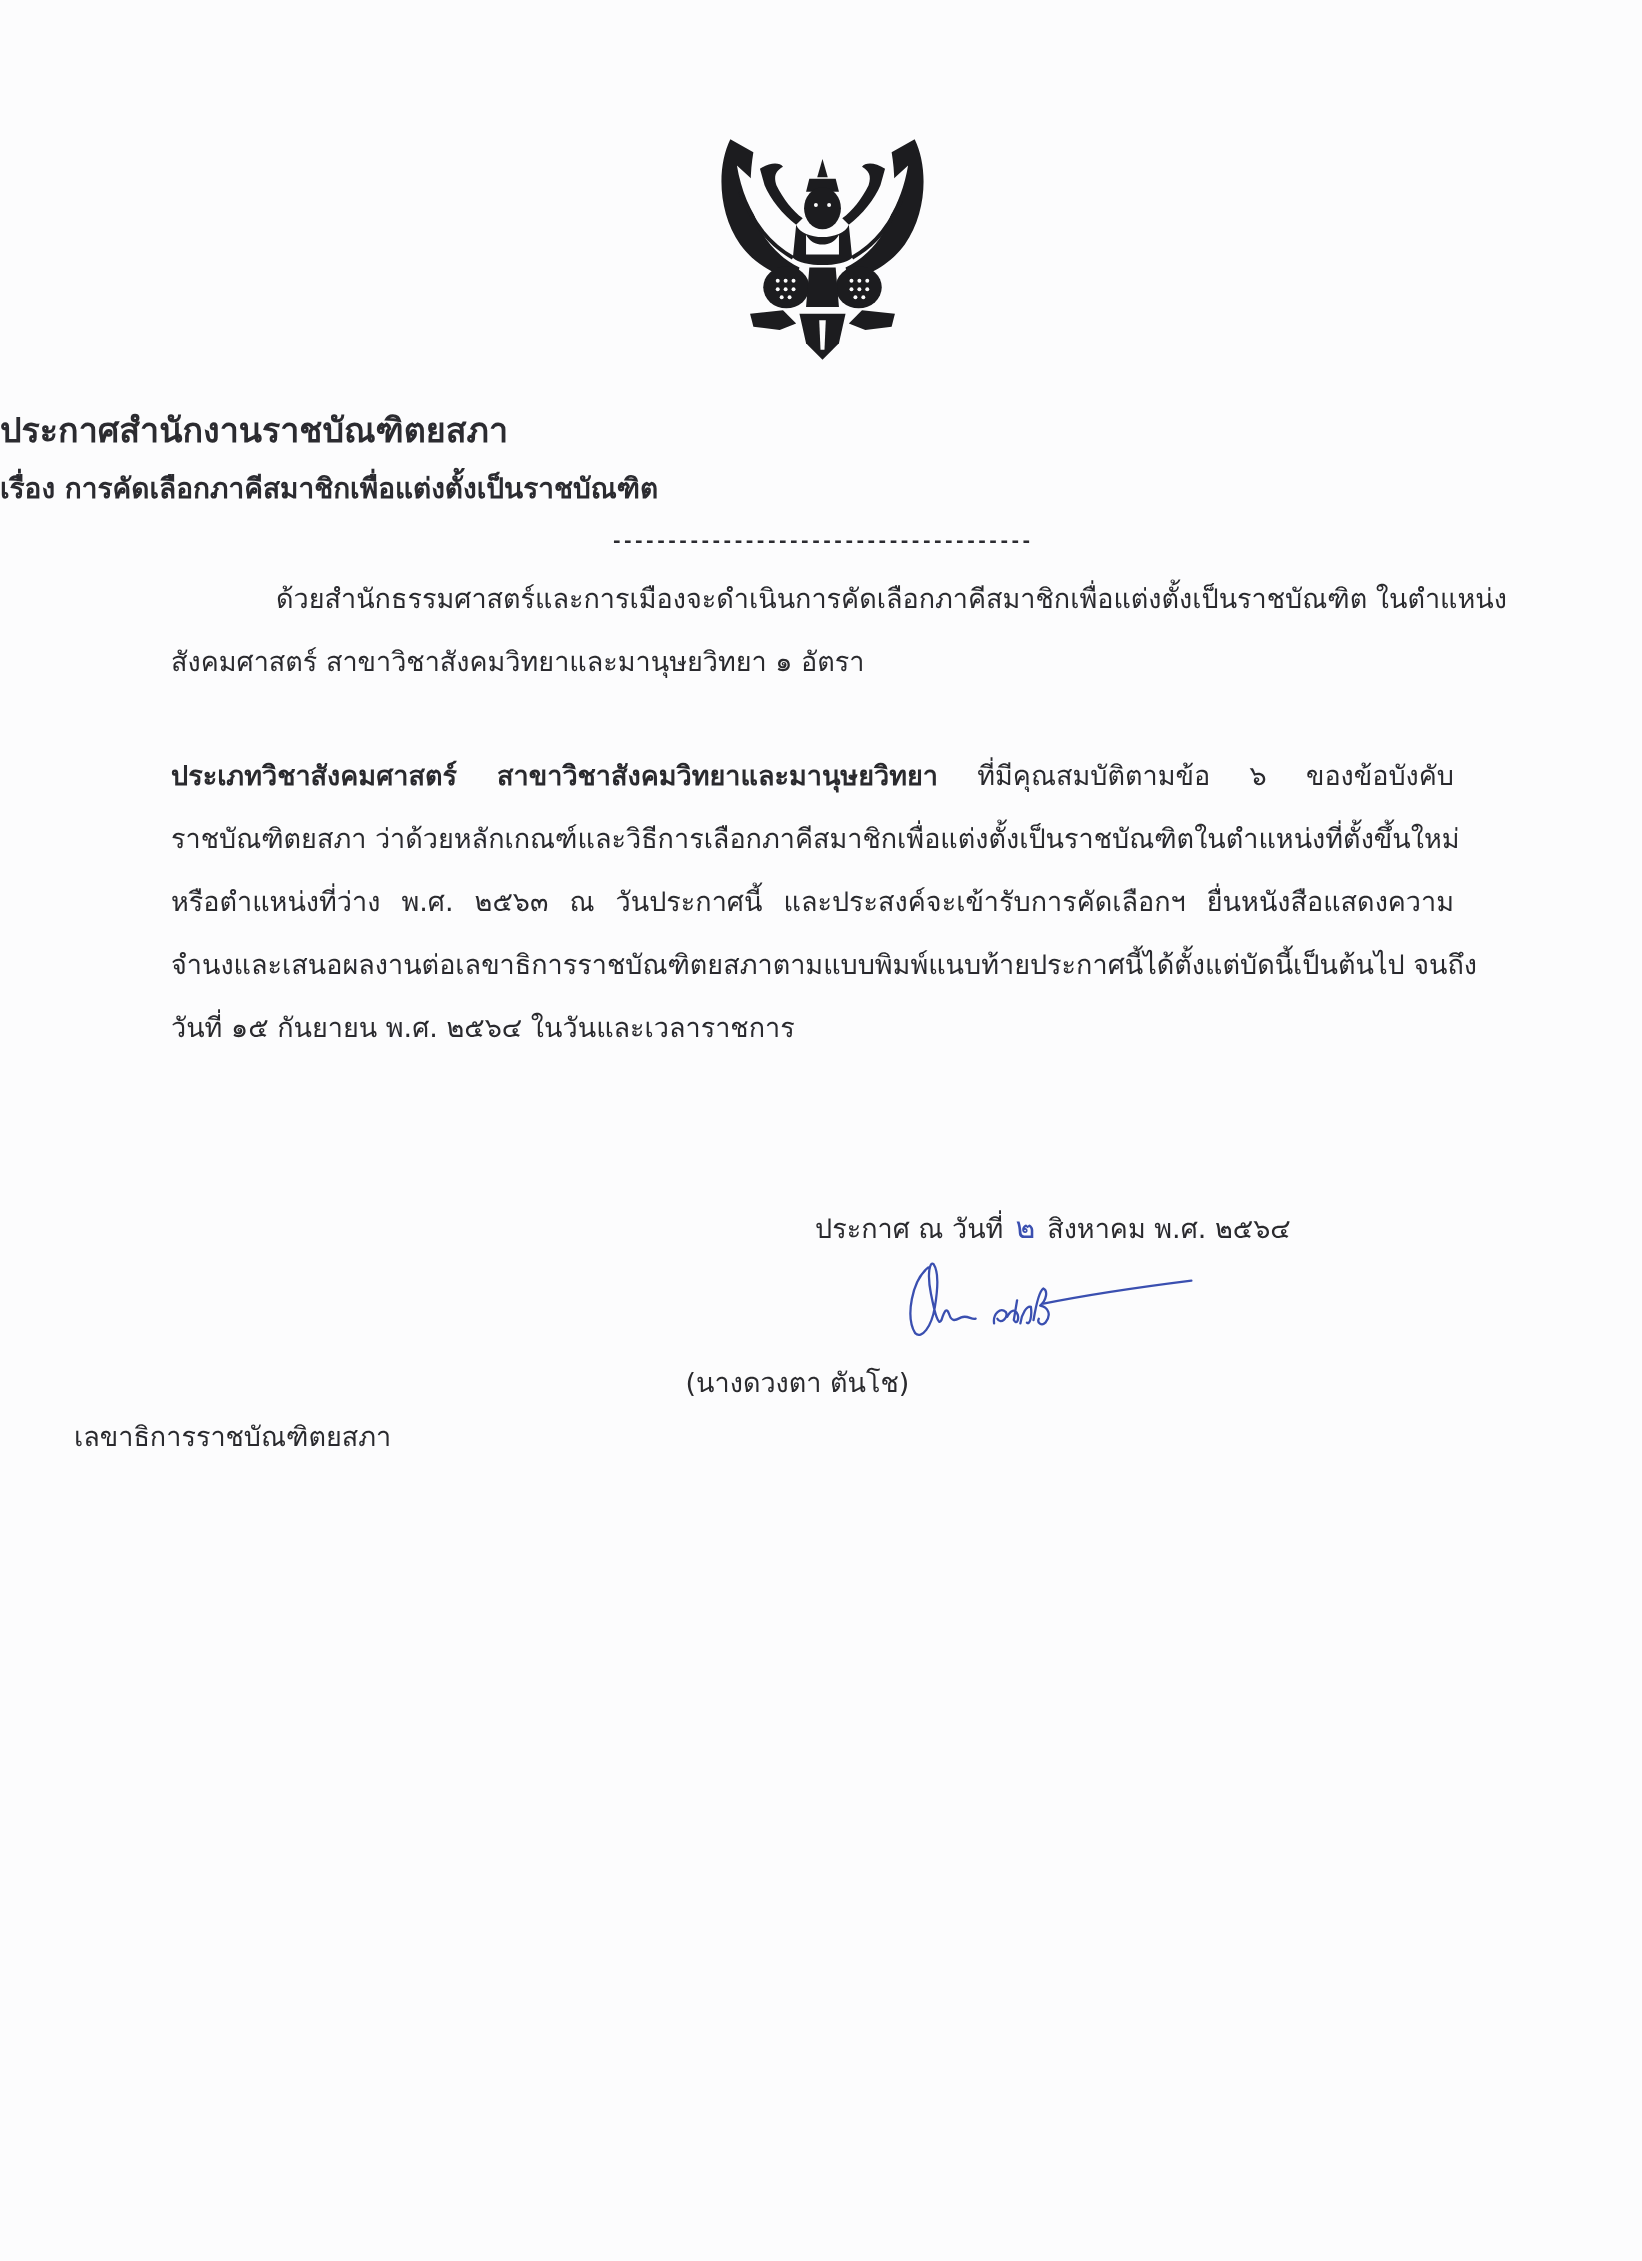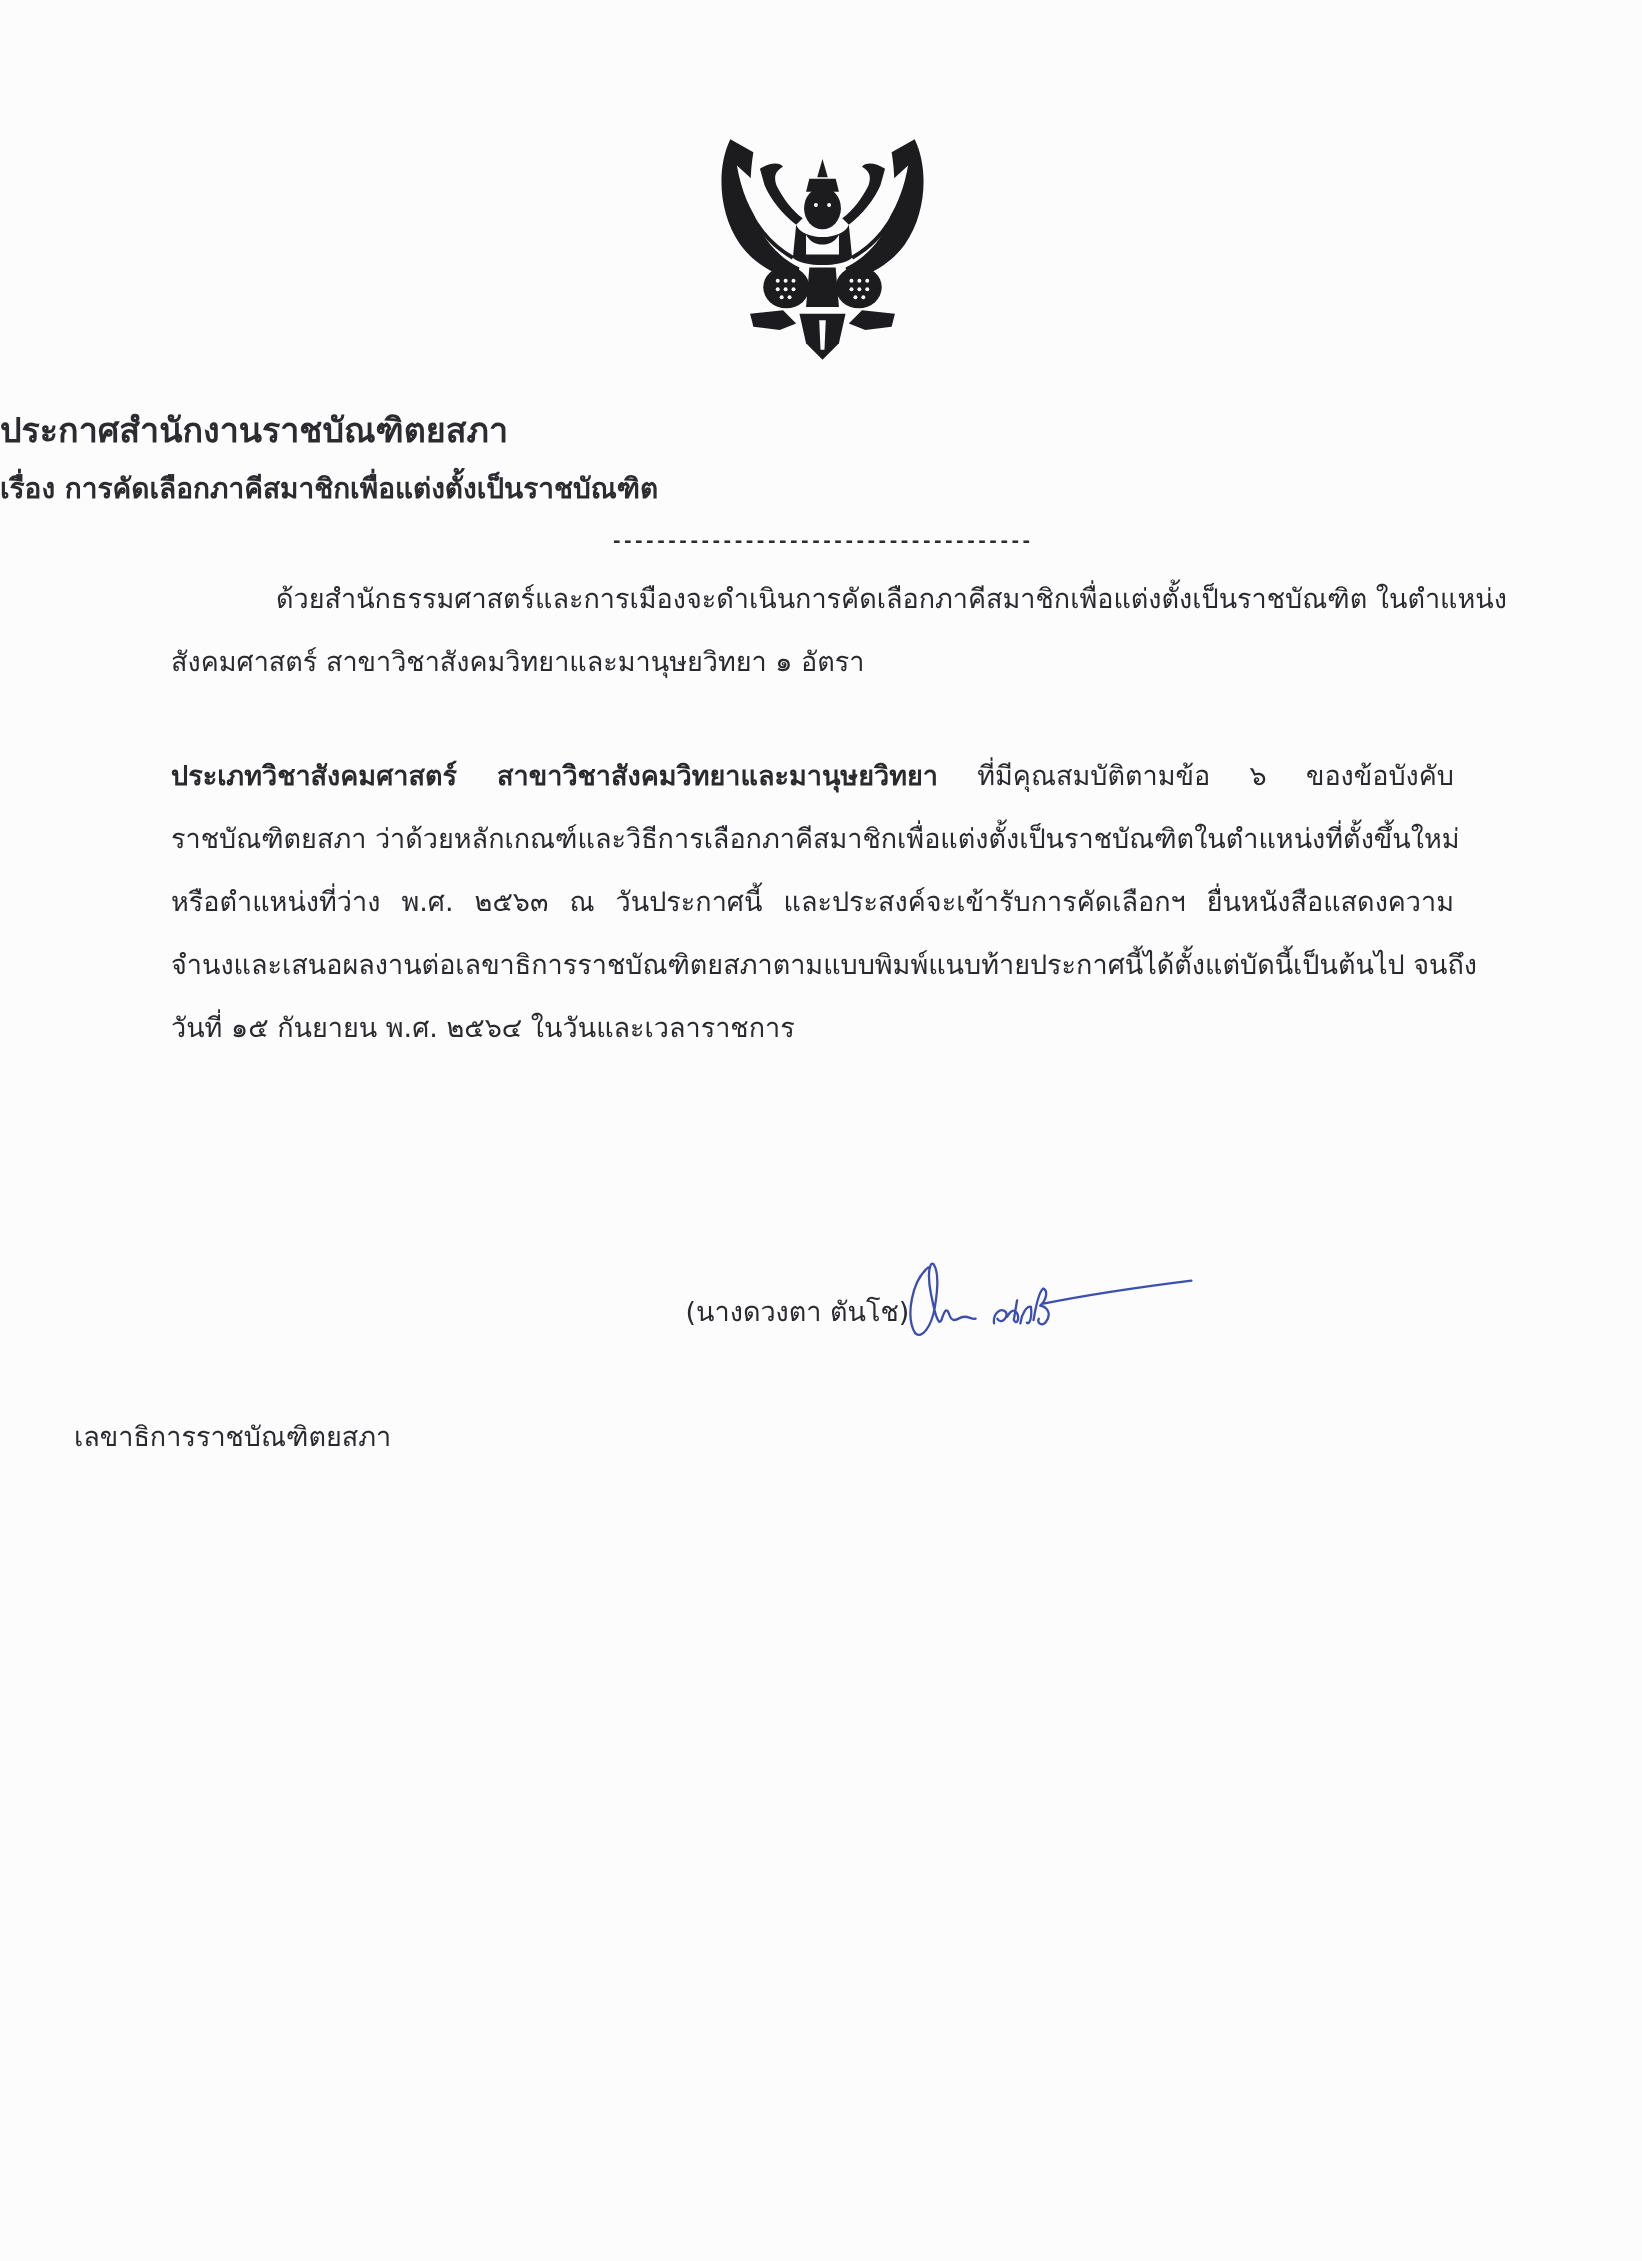--- a/index.html
+++ b/index.html
@@ -97,21 +97,21 @@
     position: absolute;
     left: 902px;
     top: 1254px;
     width: 342px;
     height: 86px;
   }
   .signer-name {
     position: absolute;
     left: 0;
     width: 1551px;
-    top: 1290px;
+    top: 1361px;
     text-align: center;
     font-size: 27px;
     padding-left: 44px;
     box-sizing: border-box;
   }
   .signer-title {
     position: absolute;
     left: 0;
     width: 1643px;
     top: 1415px;
@@ -190,20 +190,23 @@
   </div>
 
   <div class="para p2">
     <span class="line"><b>ประเภทวิชาสังคมศาสตร์ สาขาวิชาสังคมวิทยาและมานุษยวิทยา</b><span> ที่มีคุณสมบัติตามข้อ ๖ ของข้อบังคับ</span></span>
     <span class="line">ราชบัณฑิตยสภา ว่าด้วยหลักเกณฑ์และวิธีการเลือกภาคีสมาชิกเพื่อแต่งตั้งเป็นราชบัณฑิตในตำแหน่งที่ตั้งขึ้นใหม่</span>
     <span class="line">หรือตำแหน่งที่ว่าง พ.ศ. ๒๕๖๓ ณ วันประกาศนี้ และประสงค์จะเข้ารับการคัดเลือกฯ ยื่นหนังสือแสดงความ</span>
     <span class="line">จำนงและเสนอผลงานต่อเลขาธิการราชบัณฑิตยสภาตามแบบพิมพ์แนบท้ายประกาศนี้ได้ตั้งแต่บัดนี้เป็นต้นไป จนถึง</span>
     <span class="line last">วันที่ ๑๕ กันยายน พ.ศ. ๒๕๖๔ ในวันและเวลาราชการ</span>
   </div>
 
+  <div class="closing">
+    <span>ประกาศ ณ วันที่</span><span class="day">๒</span><span>สิงหาคม พ.ศ. ๒๕๖๔</span>
+  </div>
 
   <svg class="signature" viewBox="0 0 520 130">
     <g fill="none" stroke="#3a4fb0" stroke-width="3.5" stroke-linecap="round" stroke-linejoin="round">
       <path d="M40 20 C15 40 5 95 20 120 C30 130 45 110 50 80 C55 50 55 25 48 15 C42 10 38 30 44 60 C50 90 55 110 60 100 C65 85 68 80 72 92 C76 104 82 100 90 96 C100 92 105 100 112 98"></path>
       <path d="M140 105 C138 90 150 80 158 88 C162 96 150 108 145 98 M160 95 C165 85 172 82 176 92 C178 100 174 108 170 100 L175 70 M180 105 C182 90 190 78 196 80 C198 95 194 108 190 104 M200 100 C205 70 210 55 215 52 C222 55 220 70 210 78 C222 80 228 92 218 104 C212 110 205 104 208 98"></path>
       <path d="M215 75 C280 62 360 50 440 40"></path>
     </g>
   </svg>
 
   <div class="signer-name">(นางดวงตา  ตันโช)</div>

